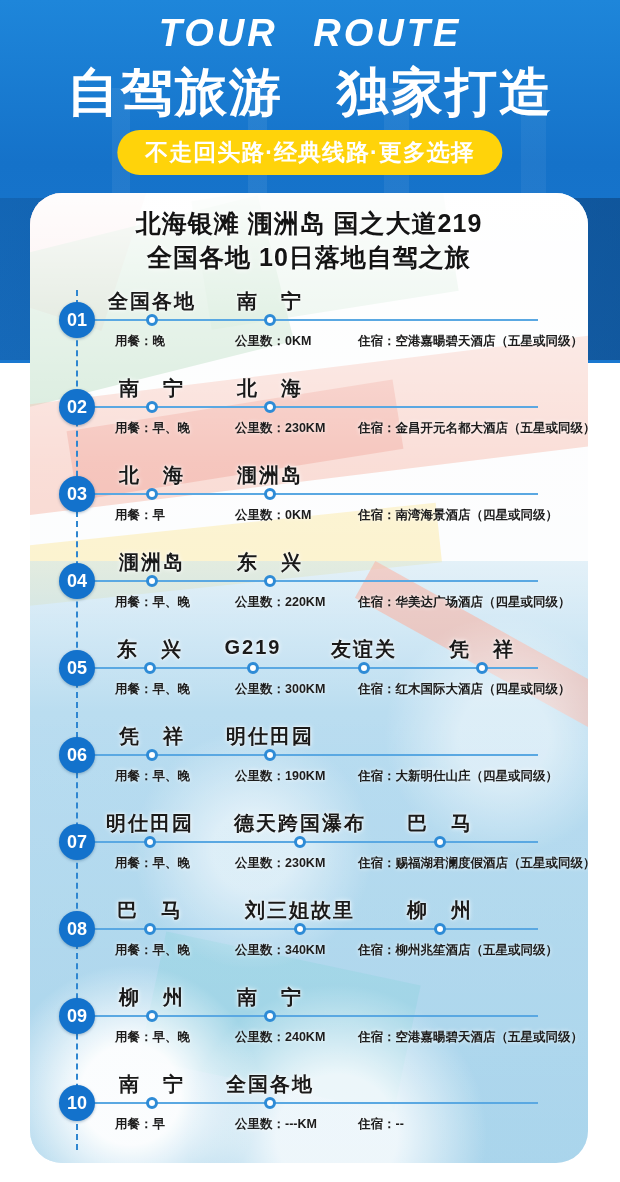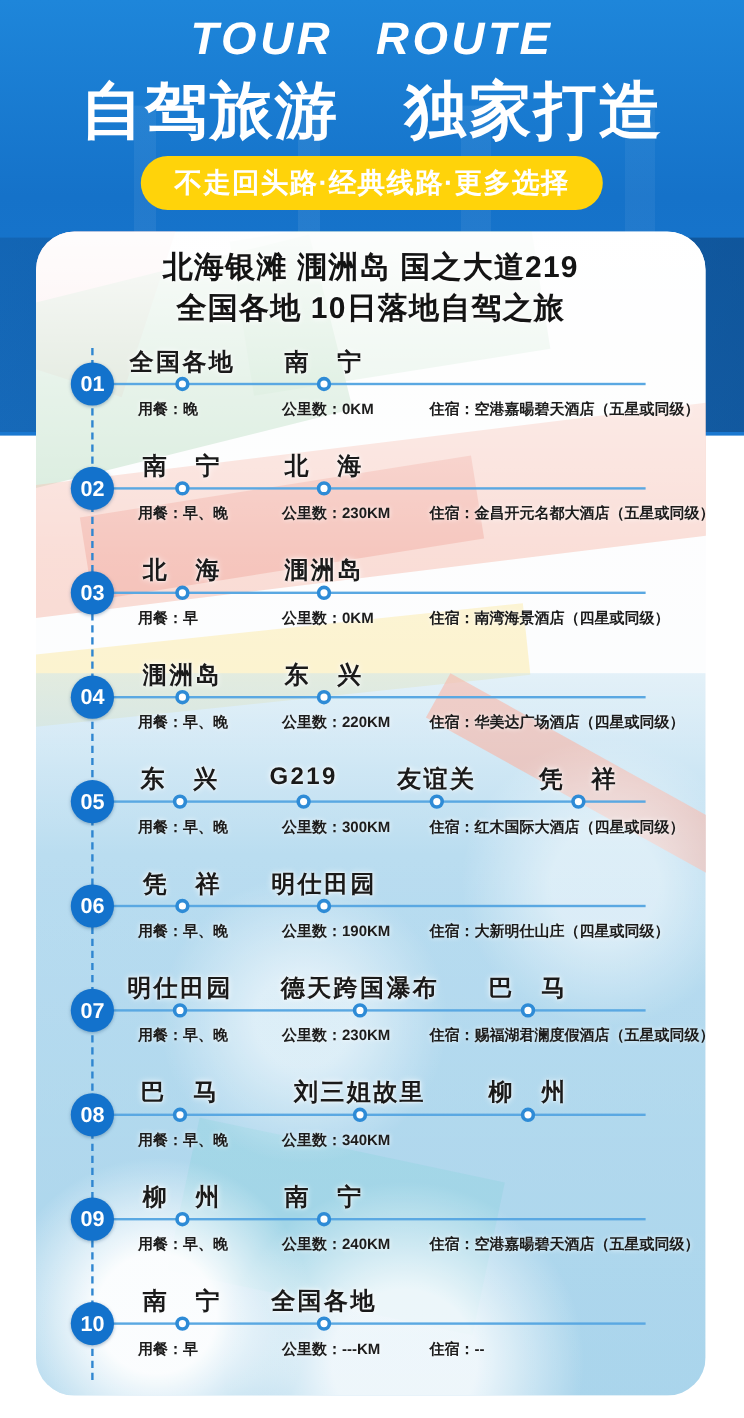--- a/index.html
+++ b/index.html
@@ -281,20 +281,21 @@
         <div class="day-row">
     <div class="day-badge">08</div>
     <div class="rail"></div>
     <div class="stops">
             <div class="stop-label" style="left: 120px;">巴　马</div>
             <div class="stop-label" style="left: 270px;">刘三姐故里</div>
             <div class="stop-label" style="left: 410px;">柳　州</div>
           </div>
     <div class="det det-meals"><span>用餐：</span><span>早、晚</span></div>
     <div class="det det-km"><span>公里数：</span><span>340KM</span></div>
+    <div class="det det-stay"><span>住宿：</span><span>柳州兆笙酒店（五星或同级）</span></div>
   <div class="stop-dot" style="left: 120px;"></div>
           <div class="stop-dot" style="left: 270px;"></div>
           <div class="stop-dot" style="left: 410px;"></div>
         </div>
         <div class="day-row">
     <div class="day-badge">09</div>
     <div class="rail"></div>
     <div class="stops">
             <div class="stop-label" style="left: 122px;">柳　州</div>
             <div class="stop-label" style="left: 240px;">南　宁</div>

